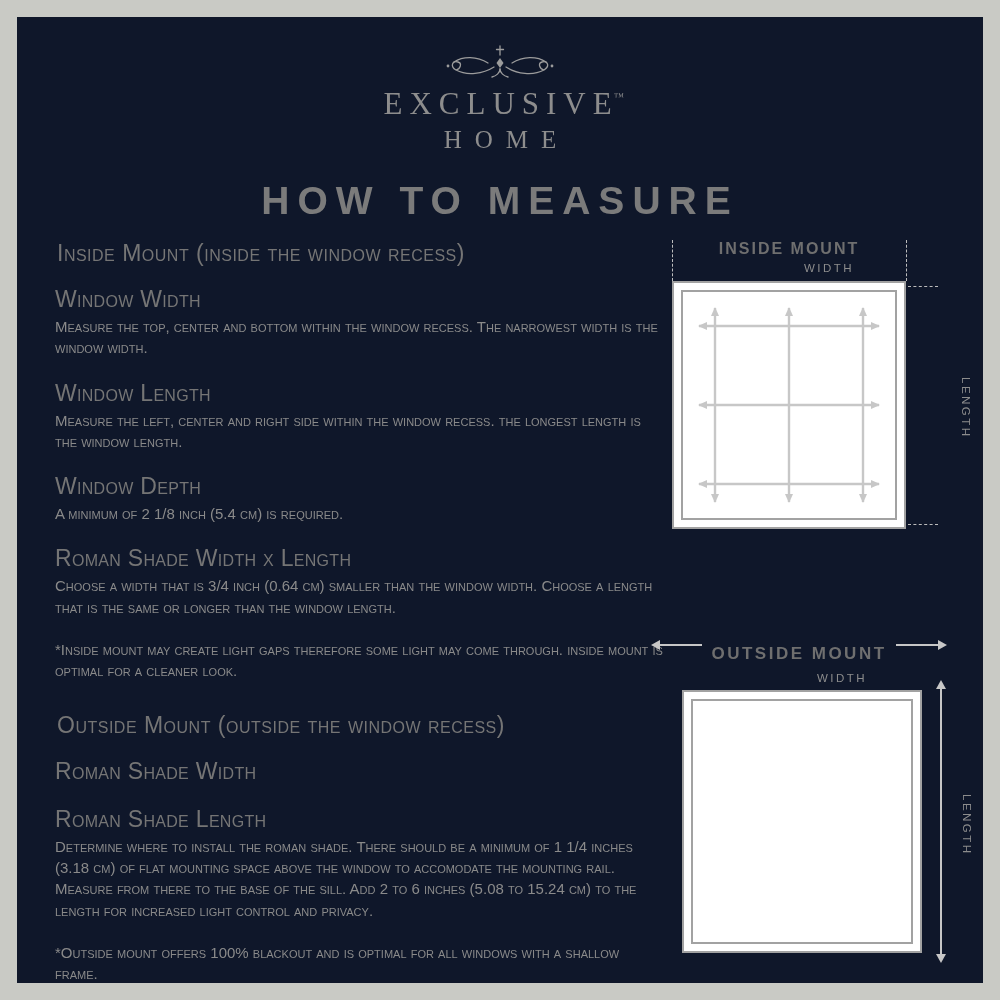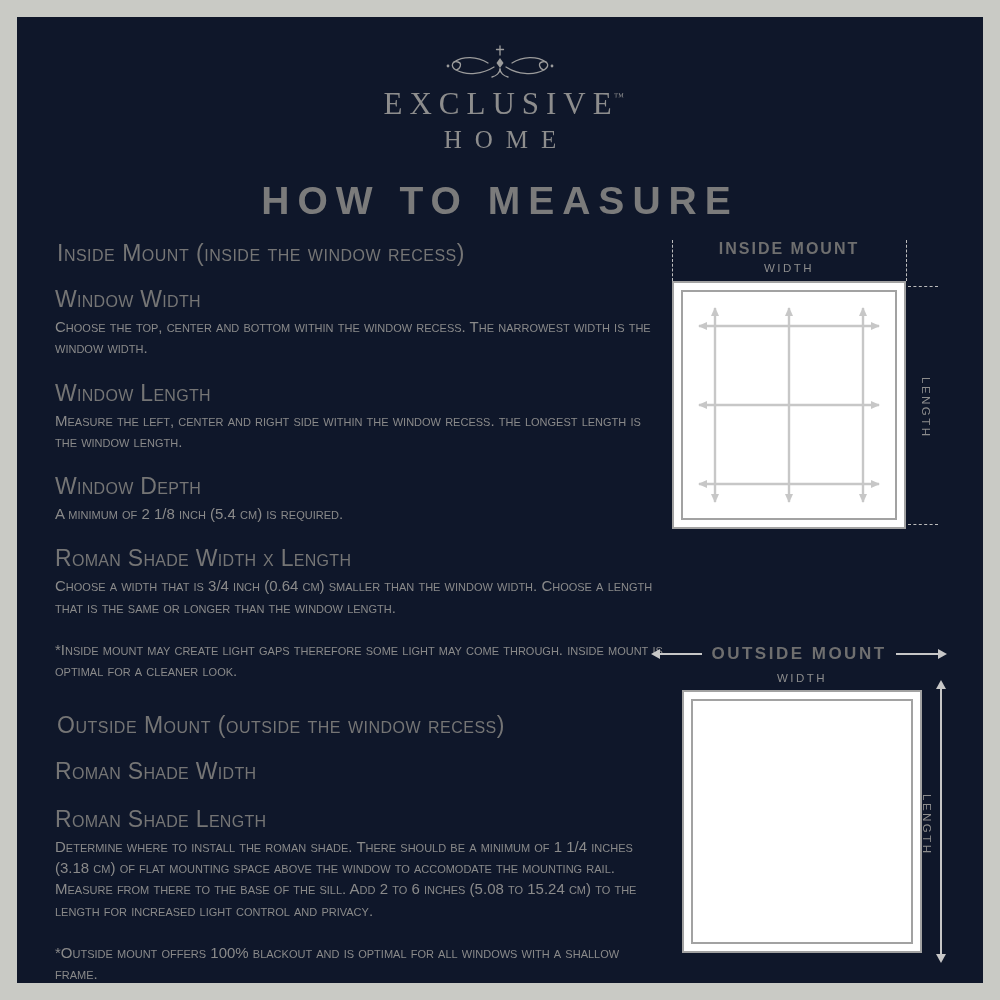--- a/index.html
+++ b/index.html
@@ -50,21 +50,21 @@
   .sec-body { font-size: 15px; line-height: 1.42; margin: 0; }
   .note { font-size: 15px; line-height: 1.42; margin: 3px 0 30px; }
 
   
   .dg { position: absolute; font-variant: small-caps; }
   .dg-title {
     font-weight: bold; font-size: 16px; letter-spacing: 2px;
     color: #6f6f6f; text-align: center; white-space: nowrap;
   }
   .dg-widthlabel, .length-label {
-    font-size: 11.5px; letter-spacing: 2.5px; color: #8c8c8c;
+    font-size: 11.5px; letter-spacing: 2.5px; color: #8c8c8c; margin-left: 40px;
   }
   .dg-widthlabel { position: absolute; text-align: center; }
   .length-label { position: absolute; writing-mode: vertical-rl; }
   .win-frame {
     position: absolute; border: 2px solid var(--line, #a2a2a2);
     padding: 7px; background: #fff;
   }
   .win-frame-inner {
     width: 100%; height: 100%;
     border: 2px solid var(--line, #a2a2a2); position: relative;
@@ -82,21 +82,21 @@
   .dg1 .win-frame { left: 33px; top: 43px; width: 234px; height: 248px; }
   .dg1 .arrows-svg { position: absolute; inset: 0; }
   .dg1 .dash-ht { left: 269px; top: 48px; width: 30px; }
   .dg1 .dash-hb { left: 269px; top: 286px; width: 30px; }
   .dg1 .length-label { left: 281px; top: 139px; }
 
   
   .dg2 { left: 622px; top: 617px; width: 312px; height: 330px; }
   .dg2-titlerow {
     position: absolute; left: 14px; top: 10px; width: 292px;
-    display: flex; align-items: center; gap: 9px;
+    display: flex; gap: 9px;
   }
   .dg2-titlerow .dg-title { position: static; flex: 0 0 auto; font-size: 17px; letter-spacing: 2.5px; }
   .h-arrow { flex: 1 1 auto; height: 2px; background: var(--arrow, #c7c7c7); position: relative; }
   .h-arrow.left::before {
     content: ""; position: absolute; left: -2px; top: -4px; width: 0; height: 0;
     border-top: 5px solid transparent; border-bottom: 5px solid transparent;
     border-right: 9px solid var(--arrow, #c7c7c7);
   }
   .h-arrow.right::after {
     content: ""; position: absolute; right: -2px; top: -4px; width: 0; height: 0;
@@ -149,21 +149,21 @@
   </header>
 
   <h1 class="page-title">HOW TO MEASURE</h1>
 
   <section class="text-col">
 
     <h2 class="block-heading">Inside Mount (inside the window recess)</h2>
 
     <div class="sec">
       <h3 class="sec-title">Window Width</h3>
-      <p class="sec-body">Choose the top, center and bottom within the window recess. The narrowest width is the window width.</p>
+      <p class="sec-body">Measure the top, center and bottom within the window recess. The narrowest width is the window width.</p>
     </div>
 
     <div class="sec">
       <h3 class="sec-title">Window Length</h3>
       <p class="sec-body">Measure the left, center and right side within the window recess. the longest length is the window length.</p>
     </div>
 
     <div class="sec">
       <h3 class="sec-title">Window Depth</h3>
       <p class="sec-body">A minimum of 2 1/8 inch (5.4 cm) is required.</p>

